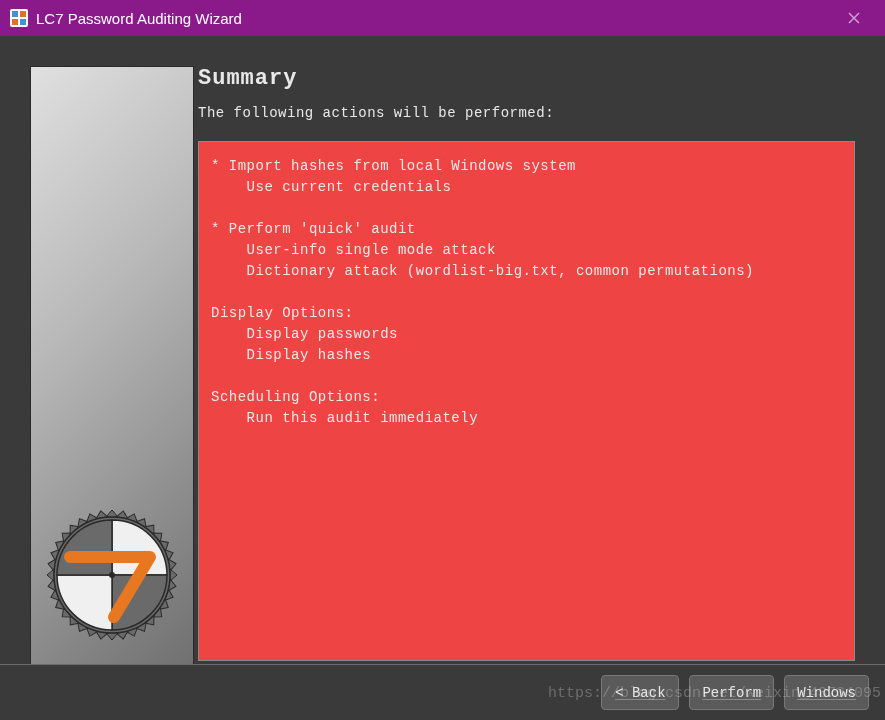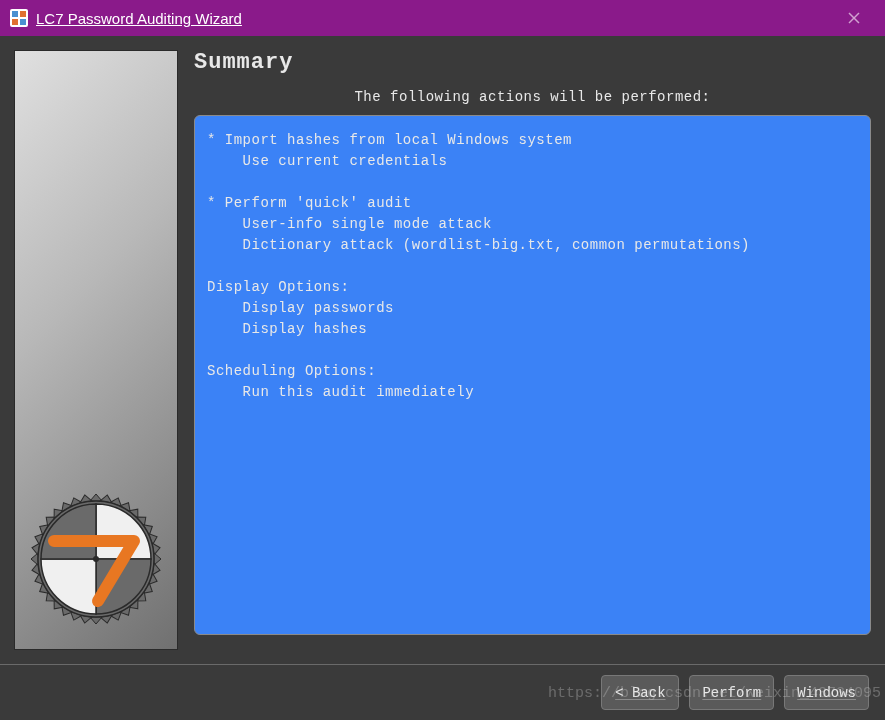--- a/index.html
+++ b/index.html
@@ -17,21 +17,20 @@
     }
     .title-bar {
       height: 36px;
       background: #8a1a8a;
       display: flex;
       align-items: center;
       padding: 0 10px;
       color: #ffffff;
       font-family: "Segoe UI", Arial, sans-serif;
       font-size: 15px;
-      text-decoration: underline;
     }
     .title-bar-icon {
       width: 18px;
       height: 18px;
       margin-right: 8px;
       display: flex;
       align-items: center;
       justify-content: center;
     }
     .title-text {
@@ -43,22 +42,22 @@
       display: flex;
       align-items: center;
       justify-content: center;
       color: #d0a0d0;
       font-size: 14px;
       cursor: pointer;
     }
     .main-area {
       display: flex;
       height: 626px;
-      padding: 14px;
-      gap: 16px;
+      padding: 30px;
+      gap: 4px;
     }
     .sidebar-image {
       width: 164px;
       height: 600px;
       background: linear-gradient(135deg, #e0e0e0 0%, #b8b8b8 40%, #707070 100%);
       border: 1px solid #2a2a2a;
       position: relative;
     }
     .logo-gear {
       position: absolute;
@@ -74,30 +73,29 @@
     }
     .summary-title {
       font-size: 22px;
       font-weight: bold;
       font-family: "Courier New", monospace;
       margin-bottom: 14px;
       letter-spacing: 1px;
     }
     .summary-subtitle {
       font-size: 14px;
-      margin-bottom: 10px;
+      margin-bottom: 20px;
       letter-spacing: 0.5px;
-      text-align: center;
     }
     .summary-box {
       border: 1px solid #8a8a8a;
-      border-radius: 6px;
+      border-radius: 0;
       padding: 14px 12px;
       height: 520px;
-      background: #3b82f6;
+      background: #ef4444;
       font-size: 14px;
       line-height: 1.5;
       letter-spacing: 0.5px;
       white-space: pre;
       overflow: hidden;
     }
     .bottom-bar {
       position: absolute;
       bottom: 0;
       left: 0;

